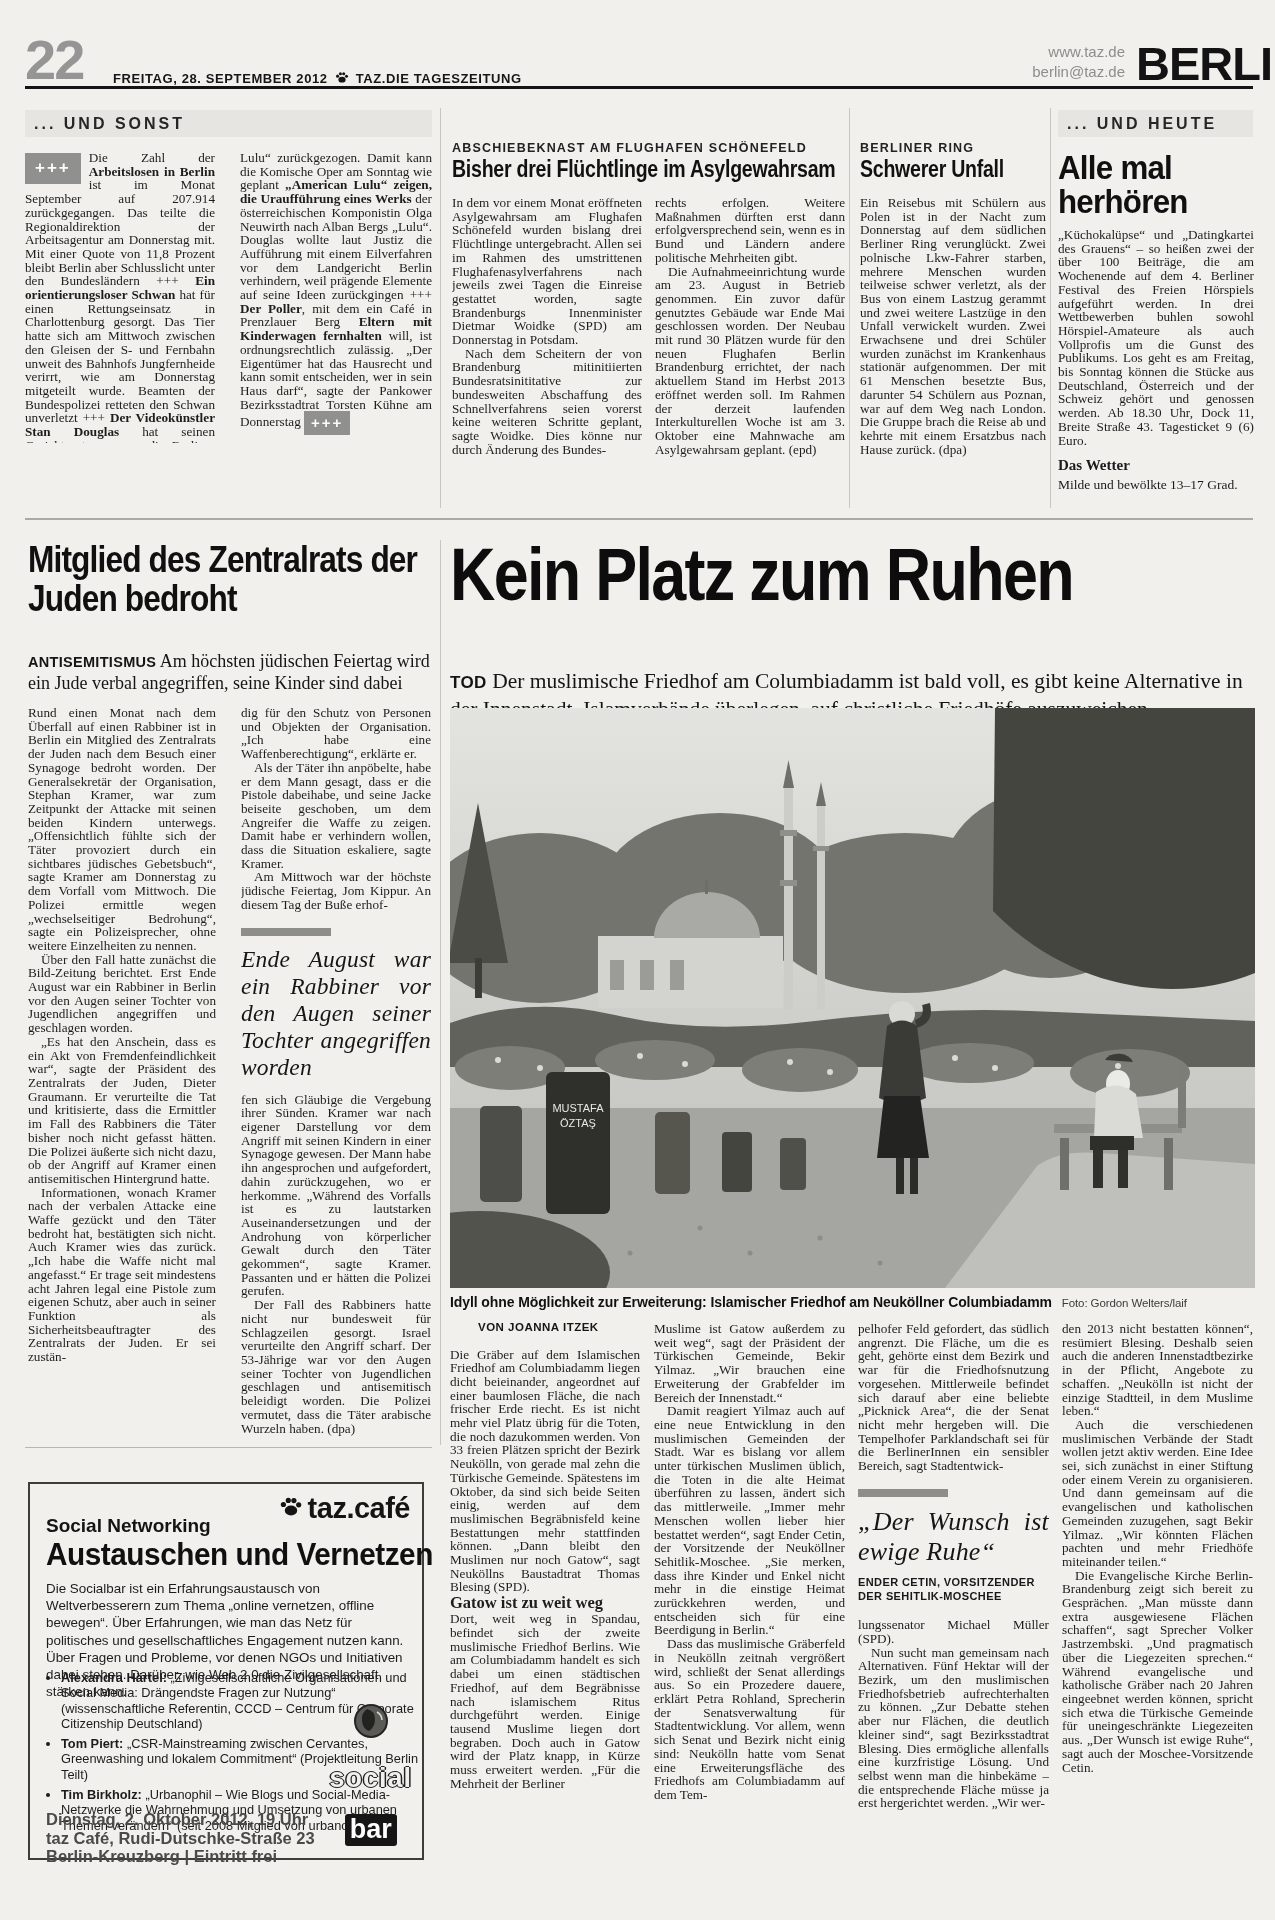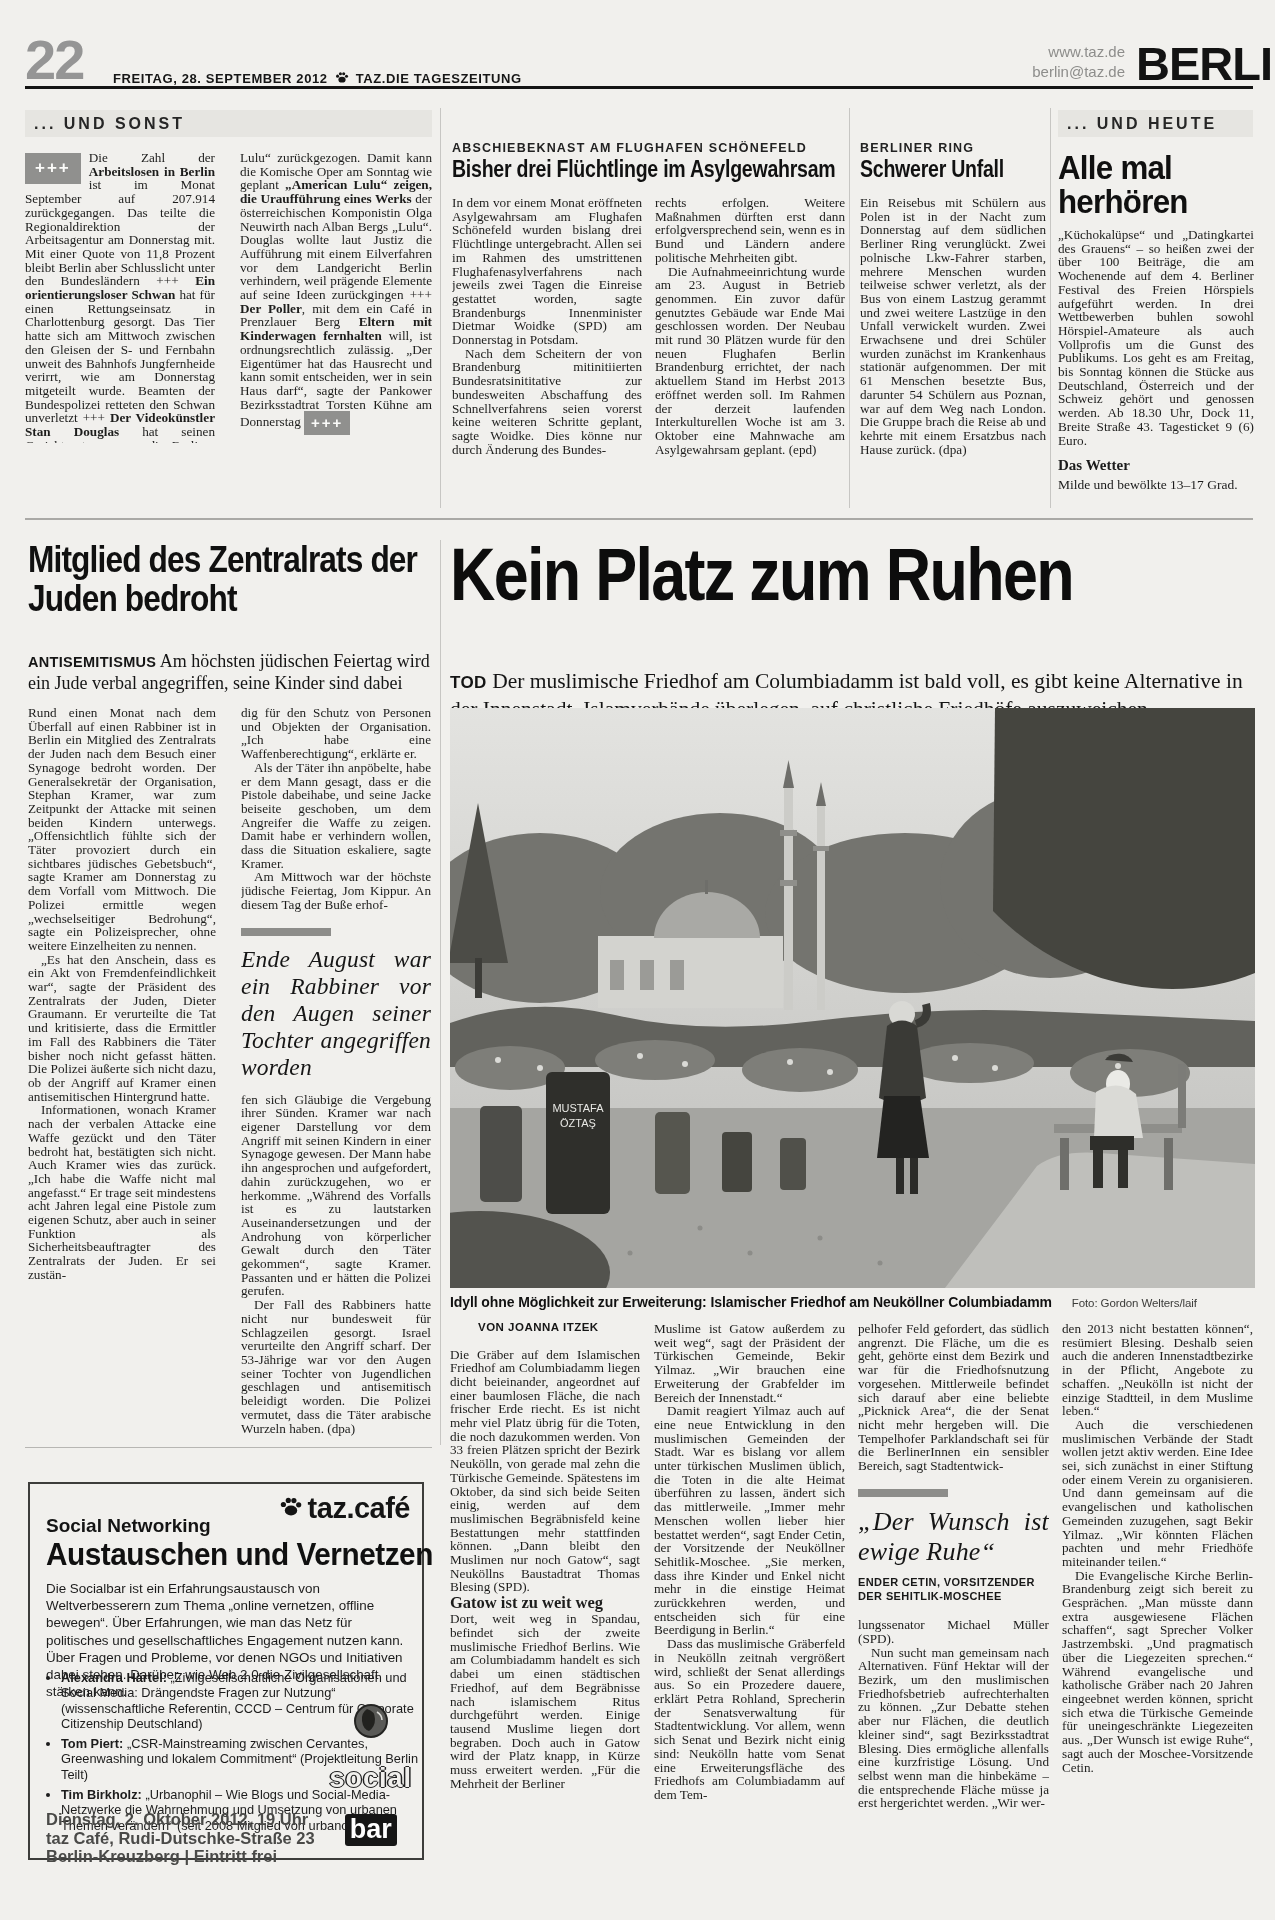--- a/index.html
+++ b/index.html
@@ -30,21 +30,21 @@
   .bodytxt p{margin:0;text-indent:13px;}
   .bodytxt p.f{text-indent:0;}
   .bodytxt .b,.bodytxt b{font-weight:700;}
   .lede{font:18px/1.24 "Liberation Serif",serif;color:#151515;}
   .lede b{font:700 14.5px "Liberation Sans",sans-serif;letter-spacing:.3px;}
   .stand{font:21.5px/1.3 "Liberation Serif",serif;color:#141414;}
   .stand b{font:700 17px "Liberation Sans",sans-serif;letter-spacing:.4px;}
   .xhead{font:700 16.5px/1.1 "Liberation Serif",serif;margin:7px 0 4px;text-indent:0 !important;}
   .byline{font:700 11.5px/1 "Liberation Sans",sans-serif;letter-spacing:.5px;color:#161616;margin-left:28px;}
   .cap{font:700 14px/1.2 "Liberation Sans",sans-serif;letter-spacing:-.1px;color:#111;}
-  .cap .credit{font:400 11.5px "Liberation Sans",sans-serif;color:#3c3c3a;font-weight:400;margin-left:16px;}
+  .cap .credit{font:400 11.5px "Liberation Sans",sans-serif;color:#3c3c3a;font-weight:400;margin-left:6px;}
   
   .pqbar{width:90px;height:8px;background:#8d8d8a;margin:16px 0 10px;}
   .pq{font:italic 400 23.5px/1.15 "Liberation Serif",serif;color:#161616;letter-spacing:.2px;}
   .pqattr{font:700 11px/1.35 "Liberation Sans",sans-serif;letter-spacing:.4px;color:#181818;margin-top:8px;}
   
   .plusbadge{display:inline-block;background:#90908e;color:#fbfbf9;font:700 15px/1 "Liberation Sans",sans-serif;
              letter-spacing:2px;padding:4px 7px 5px;vertical-align:-2px;}
   .plusbadge.fl{float:left;margin:2px 8px 2px 0;padding:6px 10px 8px;font-size:17px;}
   
   .wettitle{font:700 15px/1 "Liberation Serif",serif;}
@@ -134,20 +134,21 @@
   <div class="abs grayrule" style="left:25px;top:518px;width:1228px;"></div>
 
   <div class="abs h1-left" style="left:28px;top:541px;">Mitglied des Zentralrats der Juden bedroht</div>
   <div class="abs lede" style="left:28px;top:650px;width:402px;">
     <b>ANTISEMITISMUS</b>
     <span>Am höchsten jüdischen Feiertag wird ein Jude verbal angegriffen, seine Kinder sind dabei</span>
   </div>
 
   <div class="abs bodytxt" style="left:28px;top:706px;width:188px;height:738px;overflow:hidden;">
     <p class="f">Rund einen Monat nach dem Überfall auf einen Rabbiner ist in Berlin ein Mitglied des Zentralrats der Juden nach dem Besuch einer Synagoge bedroht worden. Der Generalsekretär der Organisation, Stephan Kramer, war zum Zeitpunkt der Attacke mit seinen beiden Kindern unterwegs. „Offensichtlich fühlte sich der Täter provoziert durch ein sichtbares jüdisches Gebetsbuch“, sagte Kramer am Donnerstag zu dem Vorfall vom Mittwoch. Die Polizei ermittle wegen „wechselseitiger Bedrohung“, sagte ein Polizeisprecher, ohne weitere Einzelheiten zu nennen.</p>
+    <p>Über den Fall hatte zunächst die Bild-Zeitung berichtet. Erst Ende August war ein Rabbiner in Berlin vor den Augen seiner Tochter von Jugendlichen angegriffen und geschlagen worden.</p>
     <p>„Es hat den Anschein, dass es ein Akt von Fremdenfeindlichkeit war“, sagte der Präsident des Zentralrats der Juden, Dieter Graumann. Er verurteilte die Tat und kritisierte, dass die Ermittler im Fall des Rabbiners die Täter bisher noch nicht gefasst hätten. Die Polizei äußerte sich nicht dazu, ob der Angriff auf Kramer einen antisemitischen Hintergrund hatte.</p>
     <p>Informationen, wonach Kramer nach der verbalen Attacke eine Waffe gezückt und den Täter bedroht hat, bestätigten sich nicht. Auch Kramer wies das zurück. „Ich habe die Waffe nicht mal angefasst.“ Er trage seit mindestens acht Jahren legal eine Pistole zum eigenen Schutz, aber auch in seiner Funktion als Sicherheitsbeauftragter des Zentralrats der Juden. Er sei zustän-</p>
   </div>
   <div class="abs bodytxt" style="left:241px;top:706px;width:190px;height:738px;overflow:hidden;">
     <p class="f">dig für den Schutz von Personen und Objekten der Organisation. „Ich habe eine Waffenberechtigung“, erklärte er.</p>
     <p>Als der Täter ihn anpöbelte, habe er dem Mann gesagt, dass er die Pistole dabeihabe, und seine Jacke beiseite geschoben, um dem Angreifer die Waffe zu zeigen. Damit habe er verhindern wollen, dass die Situation eskaliere, sagte Kramer.</p>
     <p>Am Mittwoch war der höchste jüdische Feiertag, Jom Kippur. An diesem Tag der Buße erhof-</p>
     <div>
       <div class="pqbar"></div>
       <div class="pq">Ende August war ein Rabbiner vor den Augen seiner Tochter angegriffen worden</div>

